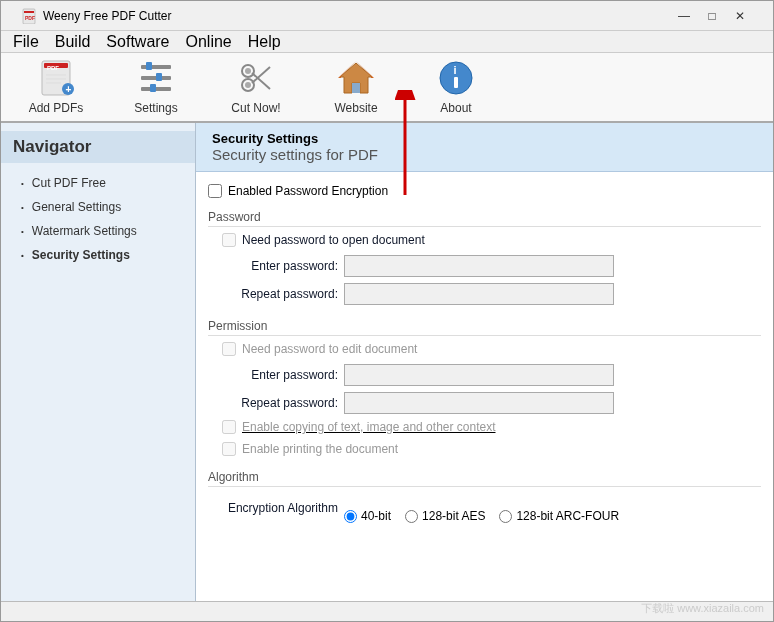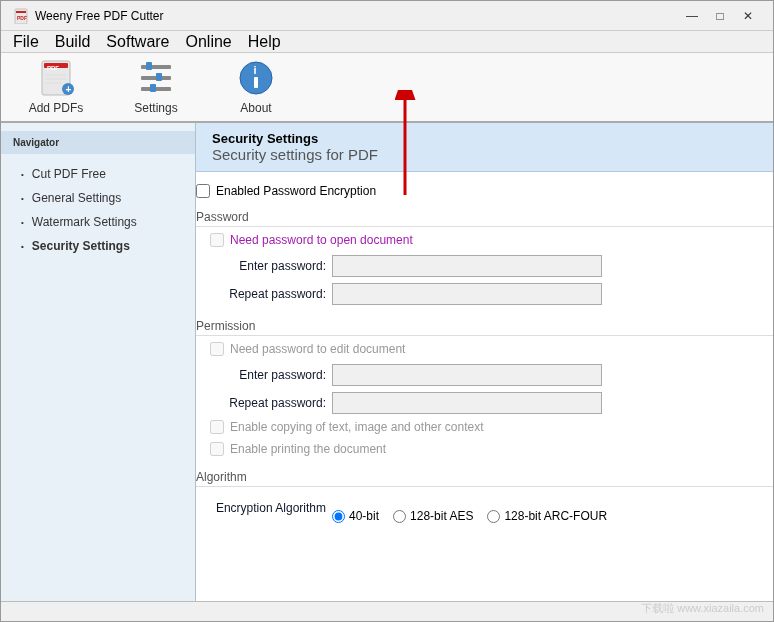--- a/index.html
+++ b/index.html
@@ -12,21 +12,21 @@
       overflow: hidden;
       border: 1px solid #999;
     }
 
     
     .title-bar {
       background: #f0f0f0;
       height: 30px;
       display: flex;
       align-items: center;
-      padding: 0 12px;
+      padding: 0 20px;
       border-bottom: 1px solid #ccc;
       user-select: none;
     }
     .title-bar-icon {
       width: 16px;
       height: 16px;
       margin-right: 6px;
     }
     .title-bar-text {
       flex: 1;
@@ -102,21 +102,21 @@
     .sidebar {
       width: 195px;
       background: #e8f0f8;
       border-right: 1px solid #b0c0d0;
       padding: 8px 0;
       flex-shrink: 0;
     }
     .sidebar-title {
       padding: 6px 12px;
       font-weight: bold;
-      font-size: 10px;
+      font-size: 17px;
       color: #333;
       background: #d0e0ee;
       margin-bottom: 8px;
     }
     .sidebar-nav-item {
       padding: 5px 12px 5px 20px;
       cursor: pointer;
       font-size: 12px;
       color: #333;
       display: flex;
@@ -141,21 +141,21 @@
     .content-title {
       font-weight: bold;
       font-size: 13px;
       color: #000;
     }
     .content-subtitle {
       font-size: 15px;
       color: #555;
     }
     .content-body {
-      padding: 12px 0;
+      padding: 12px 12px;
     }
 
     
     .form-section {
       margin-bottom: 14px;
     }
     .section-label {
       font-size: 12px;
       color: #555;
       margin-bottom: 6px;
@@ -296,21 +296,41 @@
       <rect width="30" height="4" x="5" y="6" fill="#888" rx="1"></rect>
       <rect width="30" height="4" x="5" y="17" fill="#888" rx="1"></rect>
       <rect width="30" height="4" x="5" y="28" fill="#888" rx="1"></rect>
       <rect width="6" height="8" x="10" y="3" fill="#4488cc" rx="1"></rect>
       <rect width="6" height="8" x="20" y="14" fill="#4488cc" rx="1"></rect>
       <rect width="6" height="8" x="14" y="25" fill="#4488cc" rx="1"></rect>
     </svg>
     <span>Settings</span>
   </button>
 
-
+  <button class="toolbar-btn">
+    <svg width="40" height="38" viewBox="0 0 40 38">
+      <circle cx="12" cy="26" r="6" fill="none" stroke="#888" stroke-width="2"></circle>
+      <circle cx="12" cy="12" r="6" fill="none" stroke="#888" stroke-width="2"></circle>
+      <circle cx="12" cy="26" r="3" fill="#aaa"></circle>
+      <circle cx="12" cy="12" r="3" fill="#aaa"></circle>
+      <line x1="16" y1="24" x2="34" y2="8" stroke="#888" stroke-width="2"></line>
+      <line x1="16" y1="14" x2="34" y2="30" stroke="#888" stroke-width="2"></line>
+    </svg>
+    <span>Cut Now!</span>
+  </button>
+
+  <button class="toolbar-btn">
+    <svg width="40" height="38" viewBox="0 0 40 38">
+      <polygon points="20,4 4,18 8,18 8,34 16,34 16,24 24,24 24,34 32,34 32,18 36,18" fill="#cc8844" stroke="#aa6622" stroke-width="1"></polygon>
+      <rect width="8" height="10" x="16" y="24" fill="#88aacc"></rect>
+      <polygon points="20,2 2,19 5,19 5,17" fill="#cc6622"></polygon>
+      <polygon points="20,2 38,19 35,19 35,17" fill="#cc6622"></polygon>
+    </svg>
+    <span>Website</span>
+  </button>
 
   <button class="toolbar-btn">
     <svg width="40" height="38" viewBox="0 0 40 38">
       <circle cx="20" cy="19" r="16" fill="#4488cc" stroke="#2266aa" stroke-width="1"></circle>
       <text x="17.5" y="15" font-size="11" fill="white" font-weight="bold">i</text>
       <rect width="4" height="11" x="18" y="18" fill="white" rx="1"></rect>
     </svg>
     <span>About</span>
   </button>
 </div>
@@ -347,21 +367,21 @@
 
       <div class="checkbox-row" style="margin-bottom:12px;">
         <input type="checkbox" id="enc_main" style="">
         <label for="enc_main">Enabled Password Encryption</label>
       </div>
 
       <div class="form-section">
         <div class="section-label">Password</div>
         <div class="checkbox-row" style="margin-left:14px;">
           <input type="checkbox" id="pwd_open" disabled="" style="">
-          <label for="pwd_open" style="color:#a21caf;text-align:center;">Need password to open document</label>
+          <label for="pwd_open" style="color:#0f172a;text-align:center;">Need password to open document</label>
         </div>
         <div class="field-row">
           <div class="field-label">Enter password:</div>
           <input type="password" class="field-input" disabled="" style="">
         </div>
         <div class="field-row">
           <div class="field-label">Repeat password:</div>
           <input type="password" class="field-input" disabled="" style="">
         </div>
       </div>
@@ -373,21 +393,21 @@
           <label for="pwd_edit" style="color:#999;">Need password to edit document</label>
         </div>
         <div class="field-row">
           <div class="field-label">Enter password:</div>
           <input type="password" class="field-input" disabled="" style="">
         </div>
         <div class="field-row">
           <div class="field-label">Repeat password:</div>
           <input type="password" class="field-input" disabled="" style="">
         </div>
-        <div class="checkbox-row" style="margin-left:14px; margin-top:6px;">
+        <div class="checkbox-row" style="margin-left:14px; margin-top:6px;text-decoration:underline;">
           <input type="checkbox" id="copy_ctx" disabled="" style="">
           <label for="copy_ctx" style="color:#999;">Enable copying of text, image and other context</label>
         </div>
         <div class="checkbox-row" style="margin-left:14px;">
           <input type="checkbox" id="print_doc" disabled="" style="">
           <label for="print_doc" style="color:#999;">Enable printing the document</label>
         </div>
       </div>
 
       <div class="form-section">

